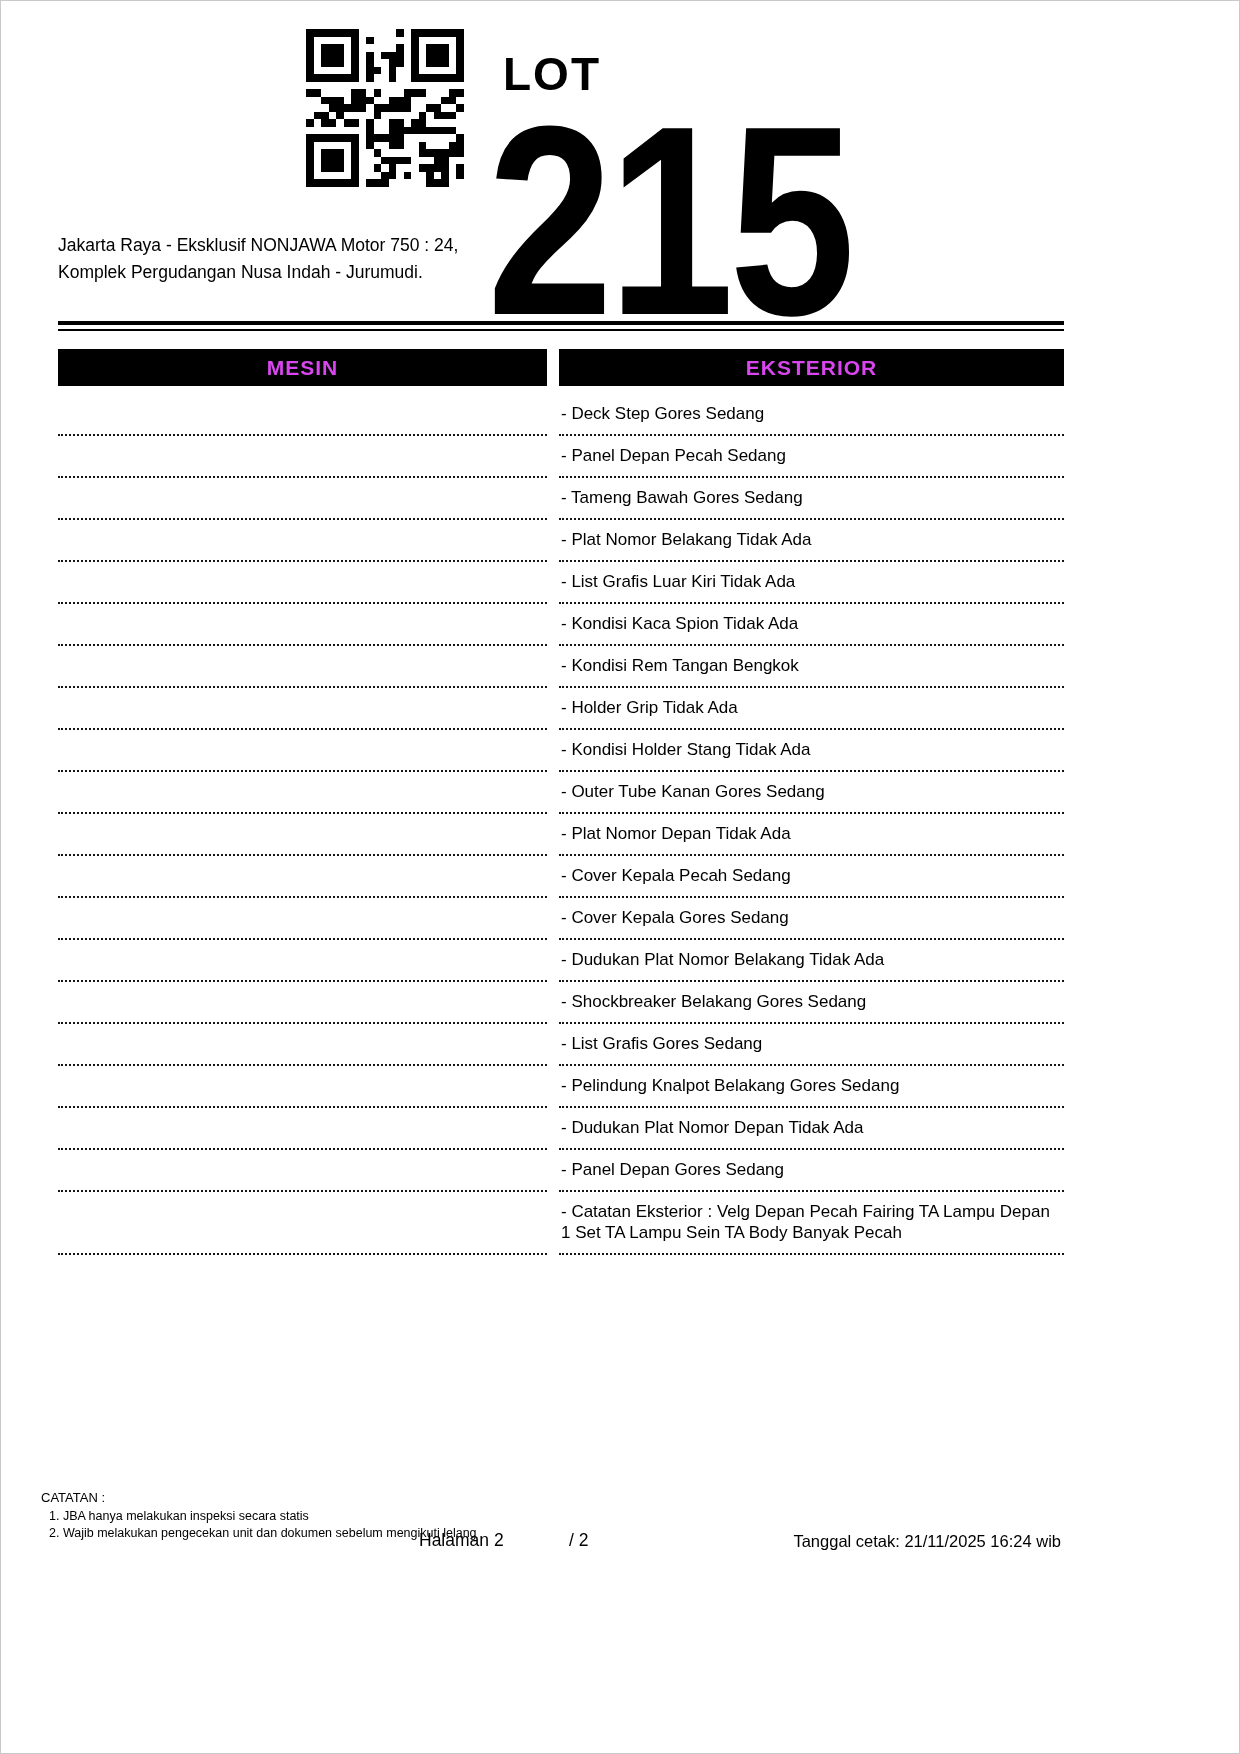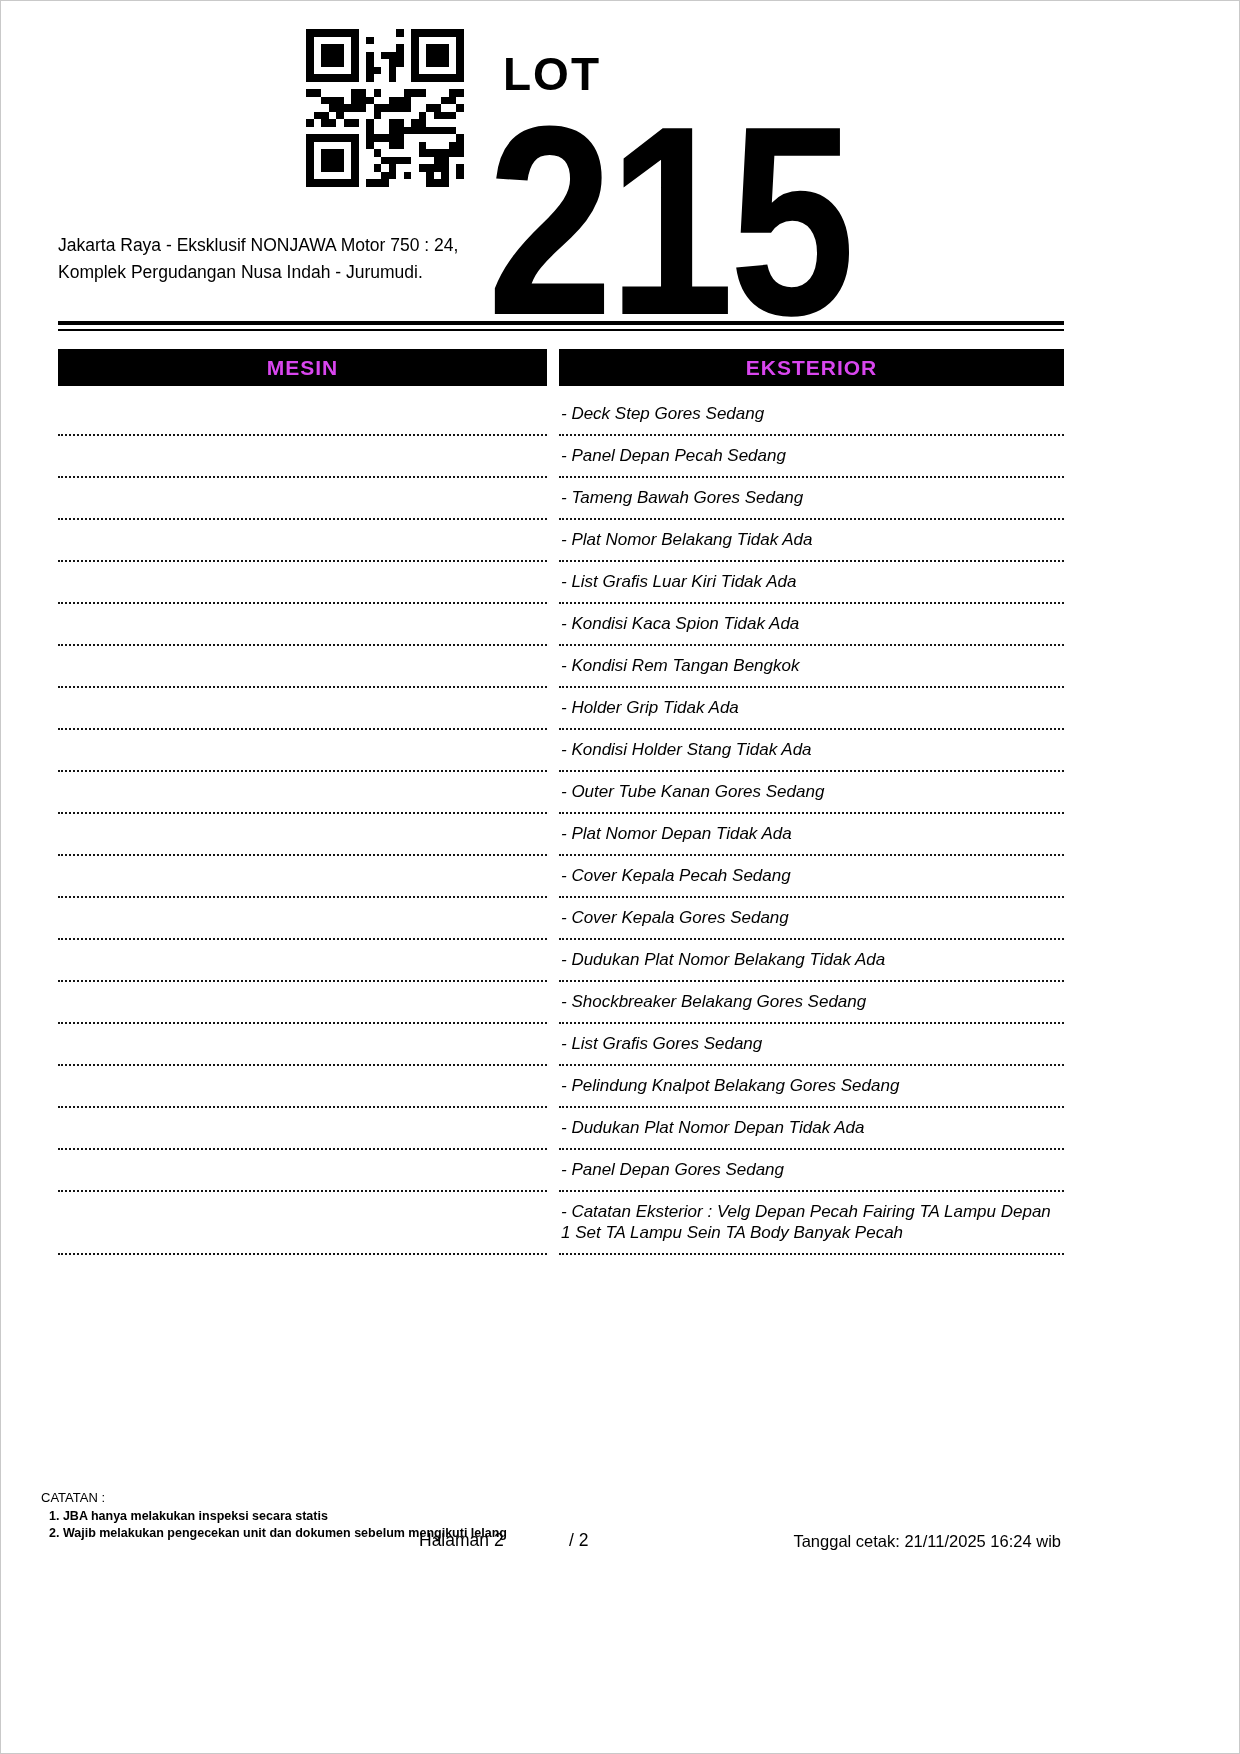--- a/index.html
+++ b/index.html
@@ -37,26 +37,26 @@
     background:#000; color:#d946ef; font-weight:bold; font-size:21px;
     height:37px; line-height:37px; text-align:center; letter-spacing:1px;
   }
   .hbar.left { width:489px; }
   .hbar.right { flex:1; }
   .gap { width:12px; flex:0 0 12px; }
   .rows { margin-top:8px; }
   .trow { display:flex; align-items:stretch; }
   .cell { border-bottom:2px dotted #141414; }
   .cell.left { width:489px; }
-  .cell.right { flex:1; padding:9px 2px 10px 2px; font-size:17px; line-height:21px;font-style:italic; }
+  .cell.right { flex:1; padding:9px 2px 10px 2px; font-size:17px; line-height:21px; }
 
   
   .notes { position:absolute; left:40px; top:1489px; }
   .notes-title { font-size:13px; margin-bottom:3px; }
-  .note-item { font-size:12.5px; line-height:17px; margin-left:8px;font-weight:bold; }
+  .note-item { font-size:12.5px; line-height:17px; margin-left:8px; }
 
   
   .footer-page-label { position:absolute; left:418px; top:1529px; font-size:17.5px; }
   .footer-page-total { position:absolute; left:568px; top:1529px; font-size:17.5px; }
   .footer-print-date { position:absolute; right:178px; top:1531px; font-size:16.5px; }
 </style>
 </head>
 <body>
 
 <div class="page">

